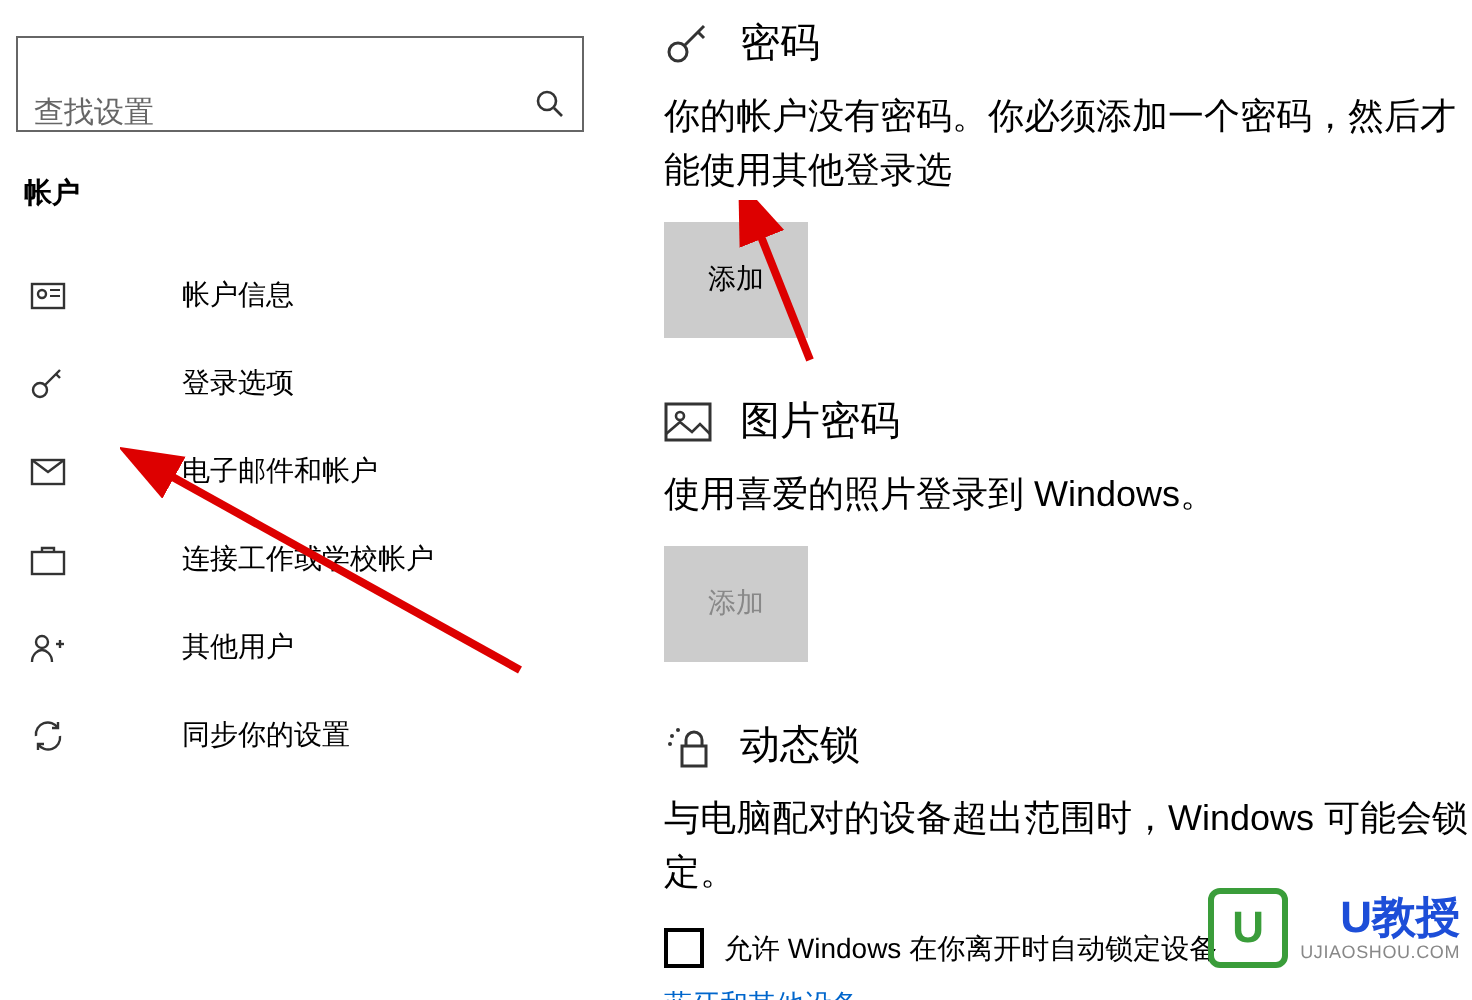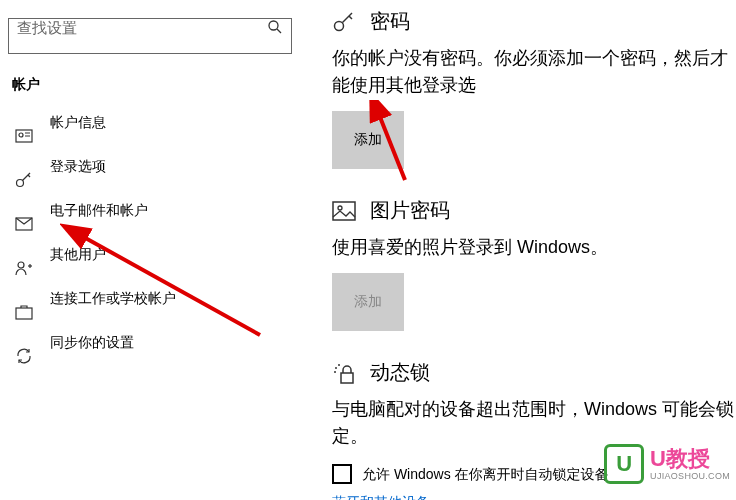--- a/index.html
+++ b/index.html
@@ -16,23 +16,23 @@
     .left-panel {
       position: absolute;
       left: 0;
       top: 0;
       width: 300px;
       height: 100%;
       padding: 18px 8px 0 8px;
     }
     .search-box {
       display: flex;
-      align-items: flex-start;
+      align-items: flex-end;
       border: 1px solid #666;
-      height: 36px;
+      height: 48px;
       padding: 0 8px;
       background: #fff;
       gap: 36px;
     }
     .search-input {
       flex: 1;
       border: none;
       outline: none;
       font-size: 15px;
       color: #666;
@@ -40,23 +40,25 @@
     }
     .search-input::placeholder { color: #666; }
     .search-icon { color: #333; font-size: 16px; }
     .section-title {
       font-size: 14px;
       font-weight: 600;
       margin: 22px 0 20px 4px;
     }
     .nav-item {
       display: flex;
+      align-items: center;
       height: 44px;
       padding: 0 4px;
       cursor: pointer;
+      gap: 41px;
     }
     .nav-icon {
       width: 24px;
       display: inline-flex;
       align-items: center;
       justify-content: center;
       margin-right: 14px;
       color: #333;
     }
     .nav-label { font-size: 14px; }
@@ -134,21 +136,21 @@
       border-radius: 6px;
       display: flex;
       align-items: center;
       justify-content: center;
       color: #3a9d3a;
       font-weight: bold;
       font-size: 22px;
       margin-right: 6px;
     }
     .wm-text { display: flex; flex-direction: column; line-height: 1; }
-    .wm-main { font-size: 22px; font-weight: bold; color: #ec4899; }
+    .wm-main { font-size: 22px; font-weight: bold; color: #1d4ed8; text-align: right; }
     .wm-sub { font-size: 9px; color: #888; letter-spacing: 0.3px; margin-top: 2px; }
   </style>
 </head>
 <body>
 
 <div class="left-panel">
   <div class="search-box">
     <input class="search-input" placeholder="查找设置" style="">
     <span class="search-icon">
       <svg width="16" height="16" viewBox="0 0 16 16">
@@ -189,37 +191,37 @@
           <rect x="1" y="1" width="16" height="12" fill="none" stroke="#333" stroke-width="1.2"></rect>
           <path d="M1 1 L9 7 L17 1" fill="none" stroke="#333" stroke-width="1.2"></path>
         </svg>
     </span>
     <span class="nav-label">电子邮件和帐户</span>
   </div>
 
   <div class="nav-item">
     <span class="nav-icon">
       <svg width="18" height="16" viewBox="0 0 18 16">
+          <rect x="1" y="4" width="16" height="11" fill="none" stroke="#333" stroke-width="1.2"></rect>
+          <path d="M6 4 V2 H12 V4" fill="none" stroke="#333" stroke-width="1.2"></path>
+        </svg>
+    </span>
+    <span class="nav-label">连接工作或学校帐户</span>
+  </div>
+
+  <div class="nav-item">
+    <span class="nav-icon">
+      <svg width="18" height="16" viewBox="0 0 18 16">
           <circle cx="6" cy="5" r="3" fill="none" stroke="#333" stroke-width="1.2"></circle>
           <path d="M1 15 C1 11 4 9 6 9 C8 9 11 11 11 15" fill="none" stroke="#333" stroke-width="1.2"></path>
           <line x1="13" y1="6" x2="17" y2="6" stroke="#333" stroke-width="1.2"></line>
           <line x1="15" y1="4" x2="15" y2="8" stroke="#333" stroke-width="1.2"></line>
         </svg>
     </span>
     <span class="nav-label">其他用户</span>
-  </div>
-
-  <div class="nav-item">
-    <span class="nav-icon">
-      <svg width="18" height="16" viewBox="0 0 18 16">
-          <rect x="1" y="4" width="16" height="11" fill="none" stroke="#333" stroke-width="1.2"></rect>
-          <path d="M6 4 V2 H12 V4" fill="none" stroke="#333" stroke-width="1.2"></path>
-        </svg>
-    </span>
-    <span class="nav-label">连接工作或学校帐户</span>
   </div>
 
   <div class="nav-item">
     <span class="nav-icon">
       <svg width="18" height="18" viewBox="0 0 18 18">
           <path d="M3 9 A6 6 0 0 1 14 5" fill="none" stroke="#333" stroke-width="1.2"></path>
           <path d="M15 9 A6 6 0 0 1 4 13" fill="none" stroke="#333" stroke-width="1.2"></path>
           <path d="M14 2 L14 5 L11 5" fill="none" stroke="#333" stroke-width="1.2"></path>
           <path d="M4 16 L4 13 L7 13" fill="none" stroke="#333" stroke-width="1.2"></path>
         </svg>

